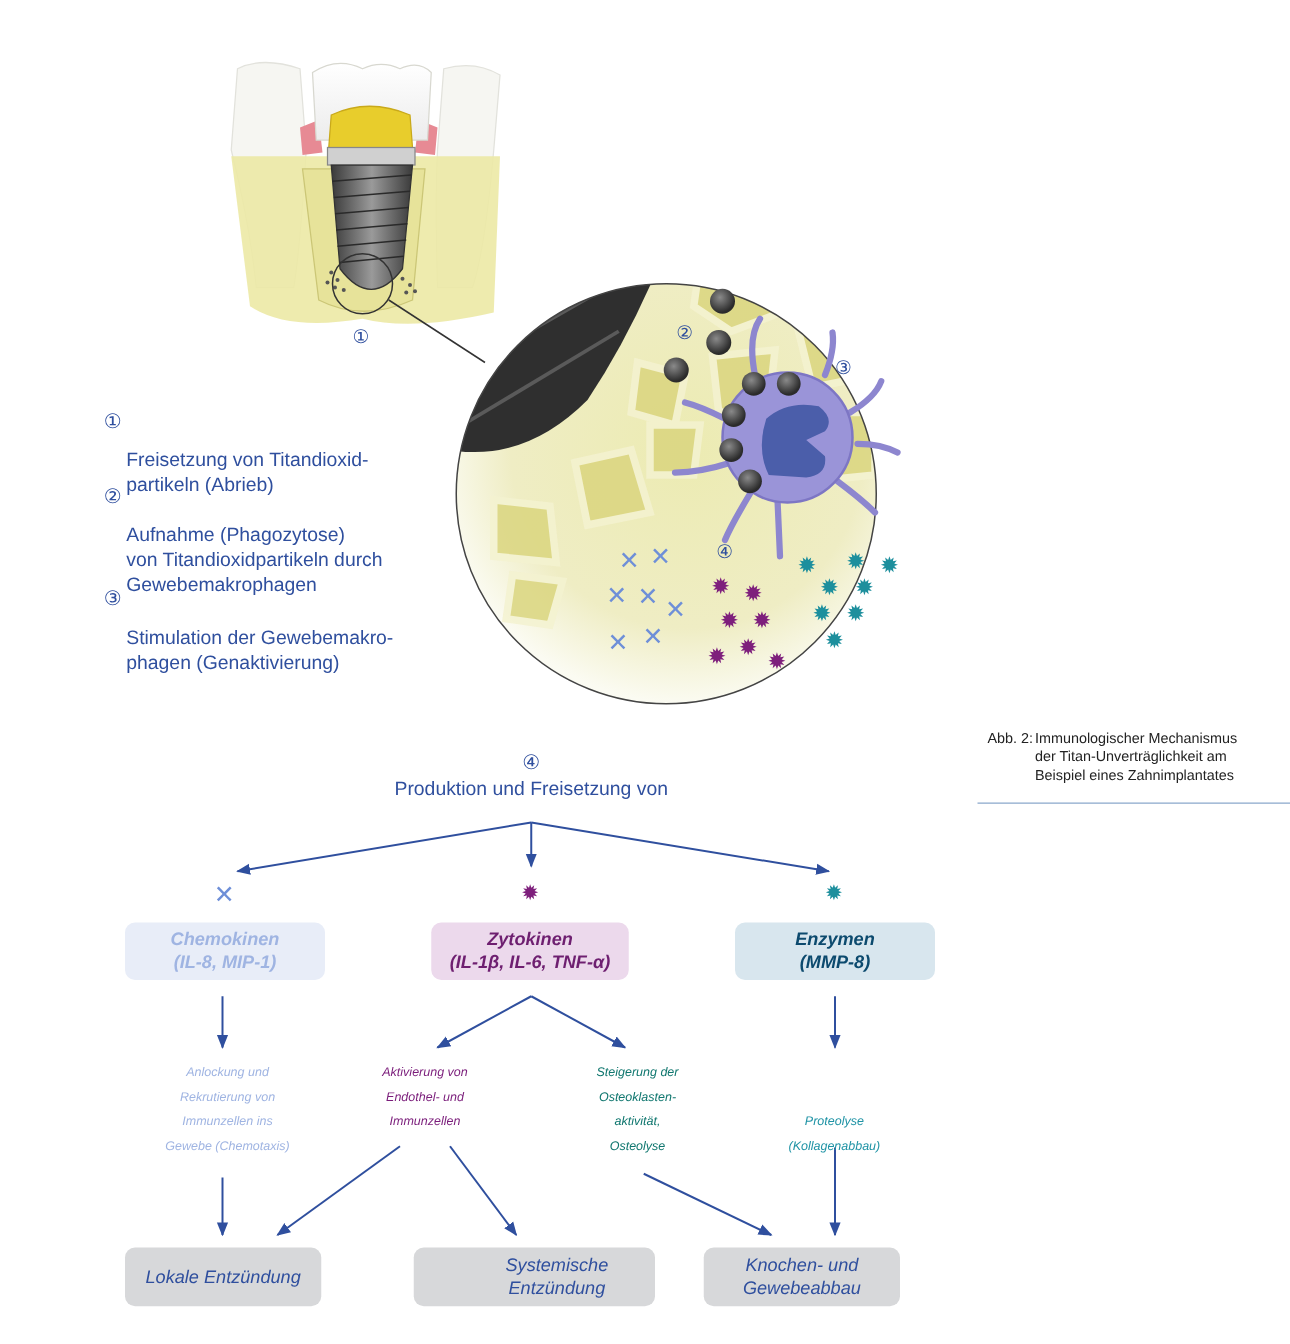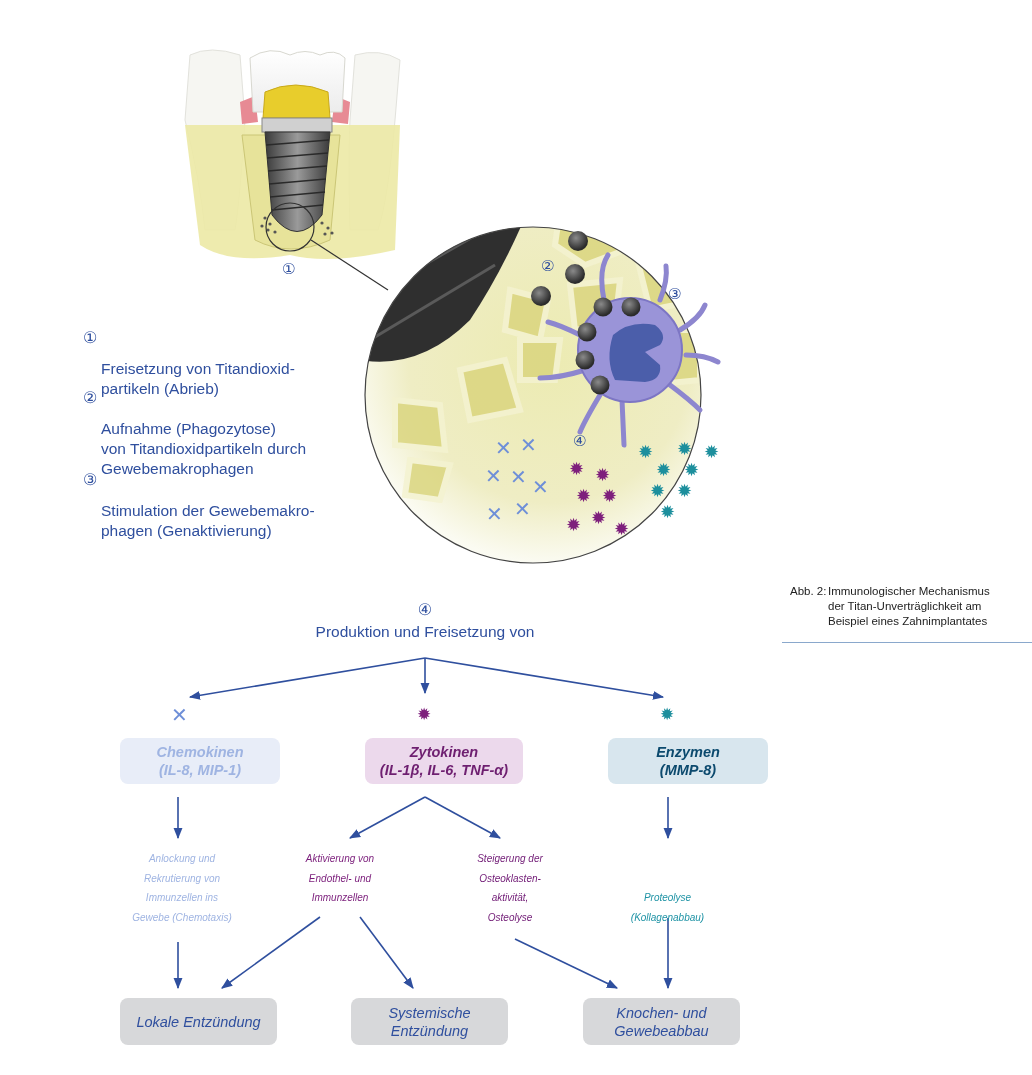--- a/index.html
+++ b/index.html
@@ -18,35 +18,35 @@
              font-family: "Liberation Sans", sans-serif; font-size: 11.5px; line-height: 15px; color: #222; }
   .caption .label { position: absolute; left: 0; top: 0; }
   .caption .txt { position: absolute; left: 38px; top: 0; white-space: pre-line; }
   .caption-rule { position: absolute; left: 782px; top: 642px; width: 250px; height: 1px; background: #8aa8cc; }
 
   
   .fc-title { position: absolute; left: 300px; width: 250px; text-align: center; color: #2f4f9e;
               font-family: "Liberation Sans", sans-serif; }
   .box { position: absolute; border-radius: 8px; text-align: center; font-style: italic; font-weight: bold;
          font-family: "Liberation Sans", sans-serif; font-size: 14.5px; line-height: 18px;
-         display: flex; flex-direction: column; justify-content: center; align-items: center; margin-left: 20px; }
+         display: flex; flex-direction: column; justify-content: center; align-items: center; }
   .box.chemo { left: 100px; top: 738px; width: 160px; height: 46px; background: #e8edf8; color: #9fb4e2; }
   .box.zyto  { left: 345px; top: 738px; width: 158px; height: 46px; background: #ecd9ec; color: #6e1f70; }
   .box.enzy  { left: 588px; top: 738px; width: 160px; height: 46px; background: #d8e6ee; color: #0c4a6e; }
 
   .box.out { background: #d7d8da; color: #2f4f9e; font-weight: normal; top: 998px; height: 47px; width: 157px; font-size: 14.5px; }
   .box.out1 { left: 100px; }
-  .box.out2 { left: 331px; }
+  .box.out2 { left: 331px; padding-left: 36px; }
   .box.out3 { left: 563px; }
 
   .mid { position: absolute; text-align: center; font-style: italic; font-family: "Liberation Sans", sans-serif;
          font-size: 10px; line-height: 19.5px; white-space: pre-line; }
   .mid.chemo { left: 92px; top: 849px; width: 180px; color: #9fb4e2; }
   .mid.zyto1 { left: 278px; top: 849px; width: 124px; color: #7a1c7a; }
-  .mid.zyto2 { left: 445px; top: 849px; width: 130px; color: #701a75; }
+  .mid.zyto2 { left: 445px; top: 849px; width: 130px; color: #0f766e; }
   .mid.enzy  { left: 590px; top: 849px; width: 155px; color: #1f93a5; margin-top: 39px; }
 
   .circnum { position: absolute; color: #2f4f9e; font-size: 15px; font-family: "DejaVu Sans", sans-serif; }
 </style>
 </head>
 <body>
 
 <svg class="art" width="1032" height="1075" viewBox="0 0 1032 1075">
   <defs>
     <radialGradient id="boneGrad" cx="50%" cy="40%" r="60%">

